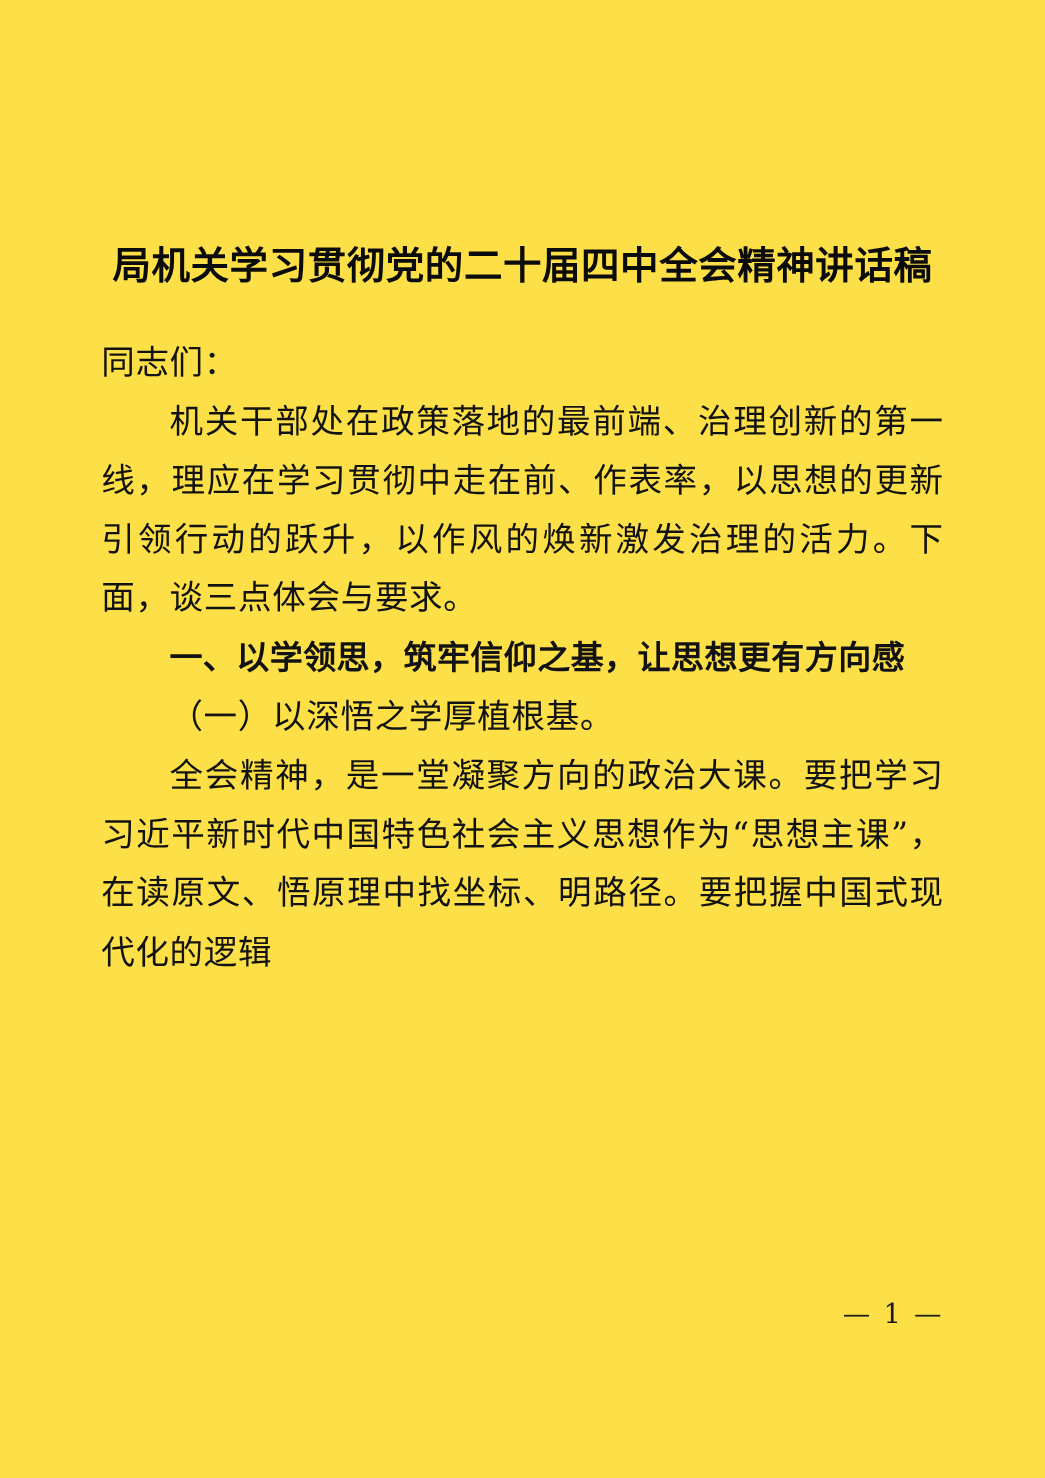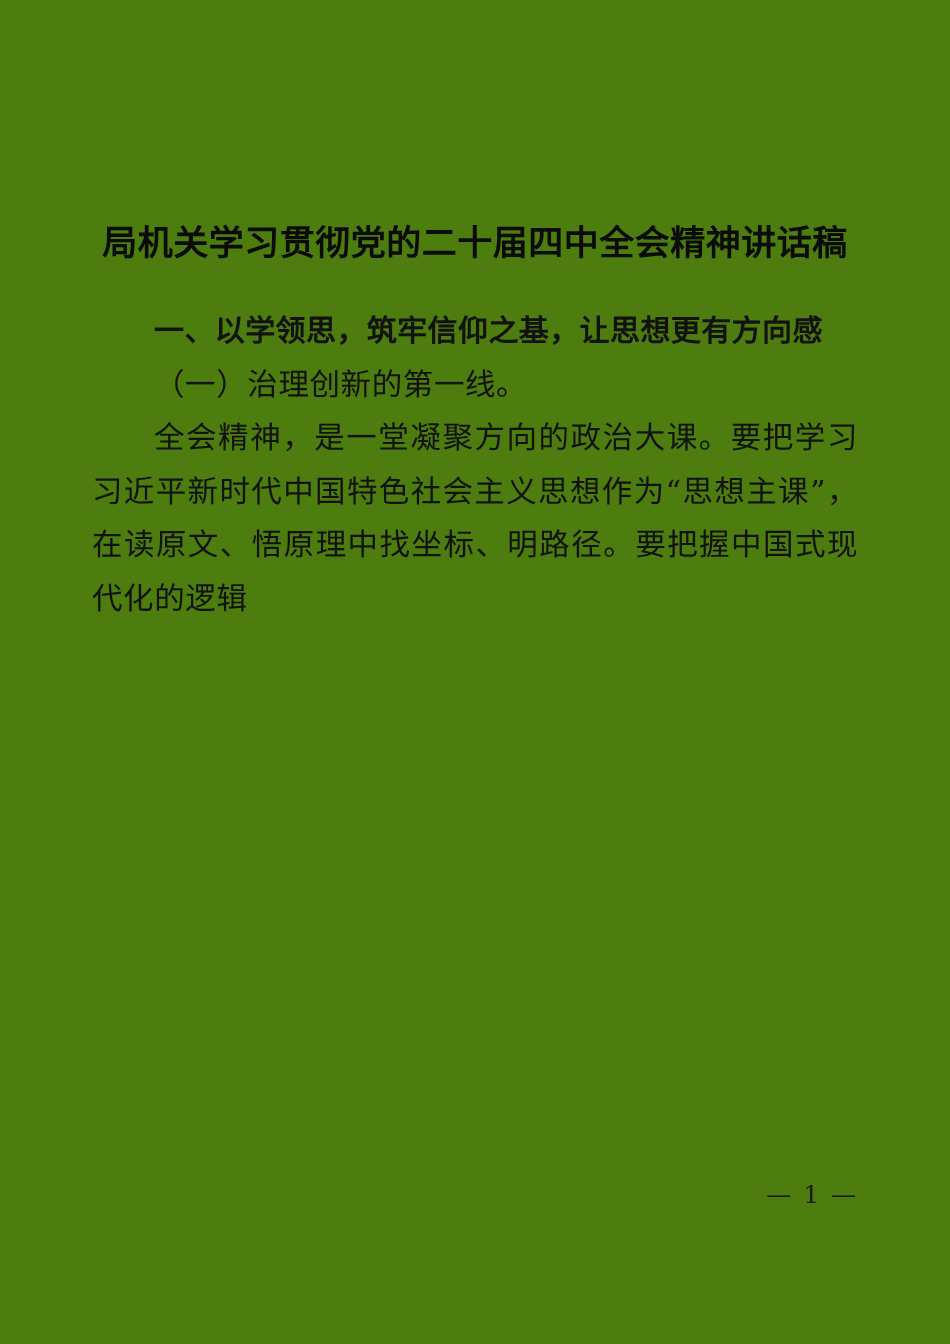--- a/index.html
+++ b/index.html
@@ -5,21 +5,21 @@
   html, body {
     margin: 0;
     padding: 0;
     background: #ffffff;
   }
 
   .page {
     position: relative;
     width: 950px;
     height: 1344px;
-    background: #4d7c0f;
+    background: #fde047;
     overflow: hidden;
     box-sizing: border-box;
   }
 
   
   .doc-title {
     position: absolute;
     top: 196px;
     left: 0;
     width: 950px;
@@ -88,27 +88,29 @@
 </style>
 </head>
 <body>
 
 <div class="page">
 
   <h1 class="doc-title">局机关学习贯彻党的二十届四中全会精神讲话稿</h1>
 
   <div class="body-block">
 
+    <p class="para salutation">同志们：</p>
 
 
+    <p class="para indent">机关干部处在政策落地的最前端、治理创新的第一线，理应在学习贯彻中走在前、作表率，以思想的更新引领行动的跃升，以作风的焕新激发治理的活力。下面，谈三点体会与要求。</p>
 
     <p class="para heading">一、以学领思，筑牢信仰之基，让思想更有方向感</p>
 
 
-    <p class="para indent">（一）治理创新的第一线。</p>
+    <p class="para indent">（一）以深悟之学厚植根基。</p>
 
     <p class="para indent">全会精神，是一堂凝聚方向的政治大课。要把学习习近平新时代中国特色社会主义思想作为“思想主课”，在读原文、悟原理中找坐标、明路径。要把握中国式现代化的逻辑</p>
 
   </div>
 
   <div class="page-footer">— 1 —</div>
 
 </div>
 
 </body></html>

